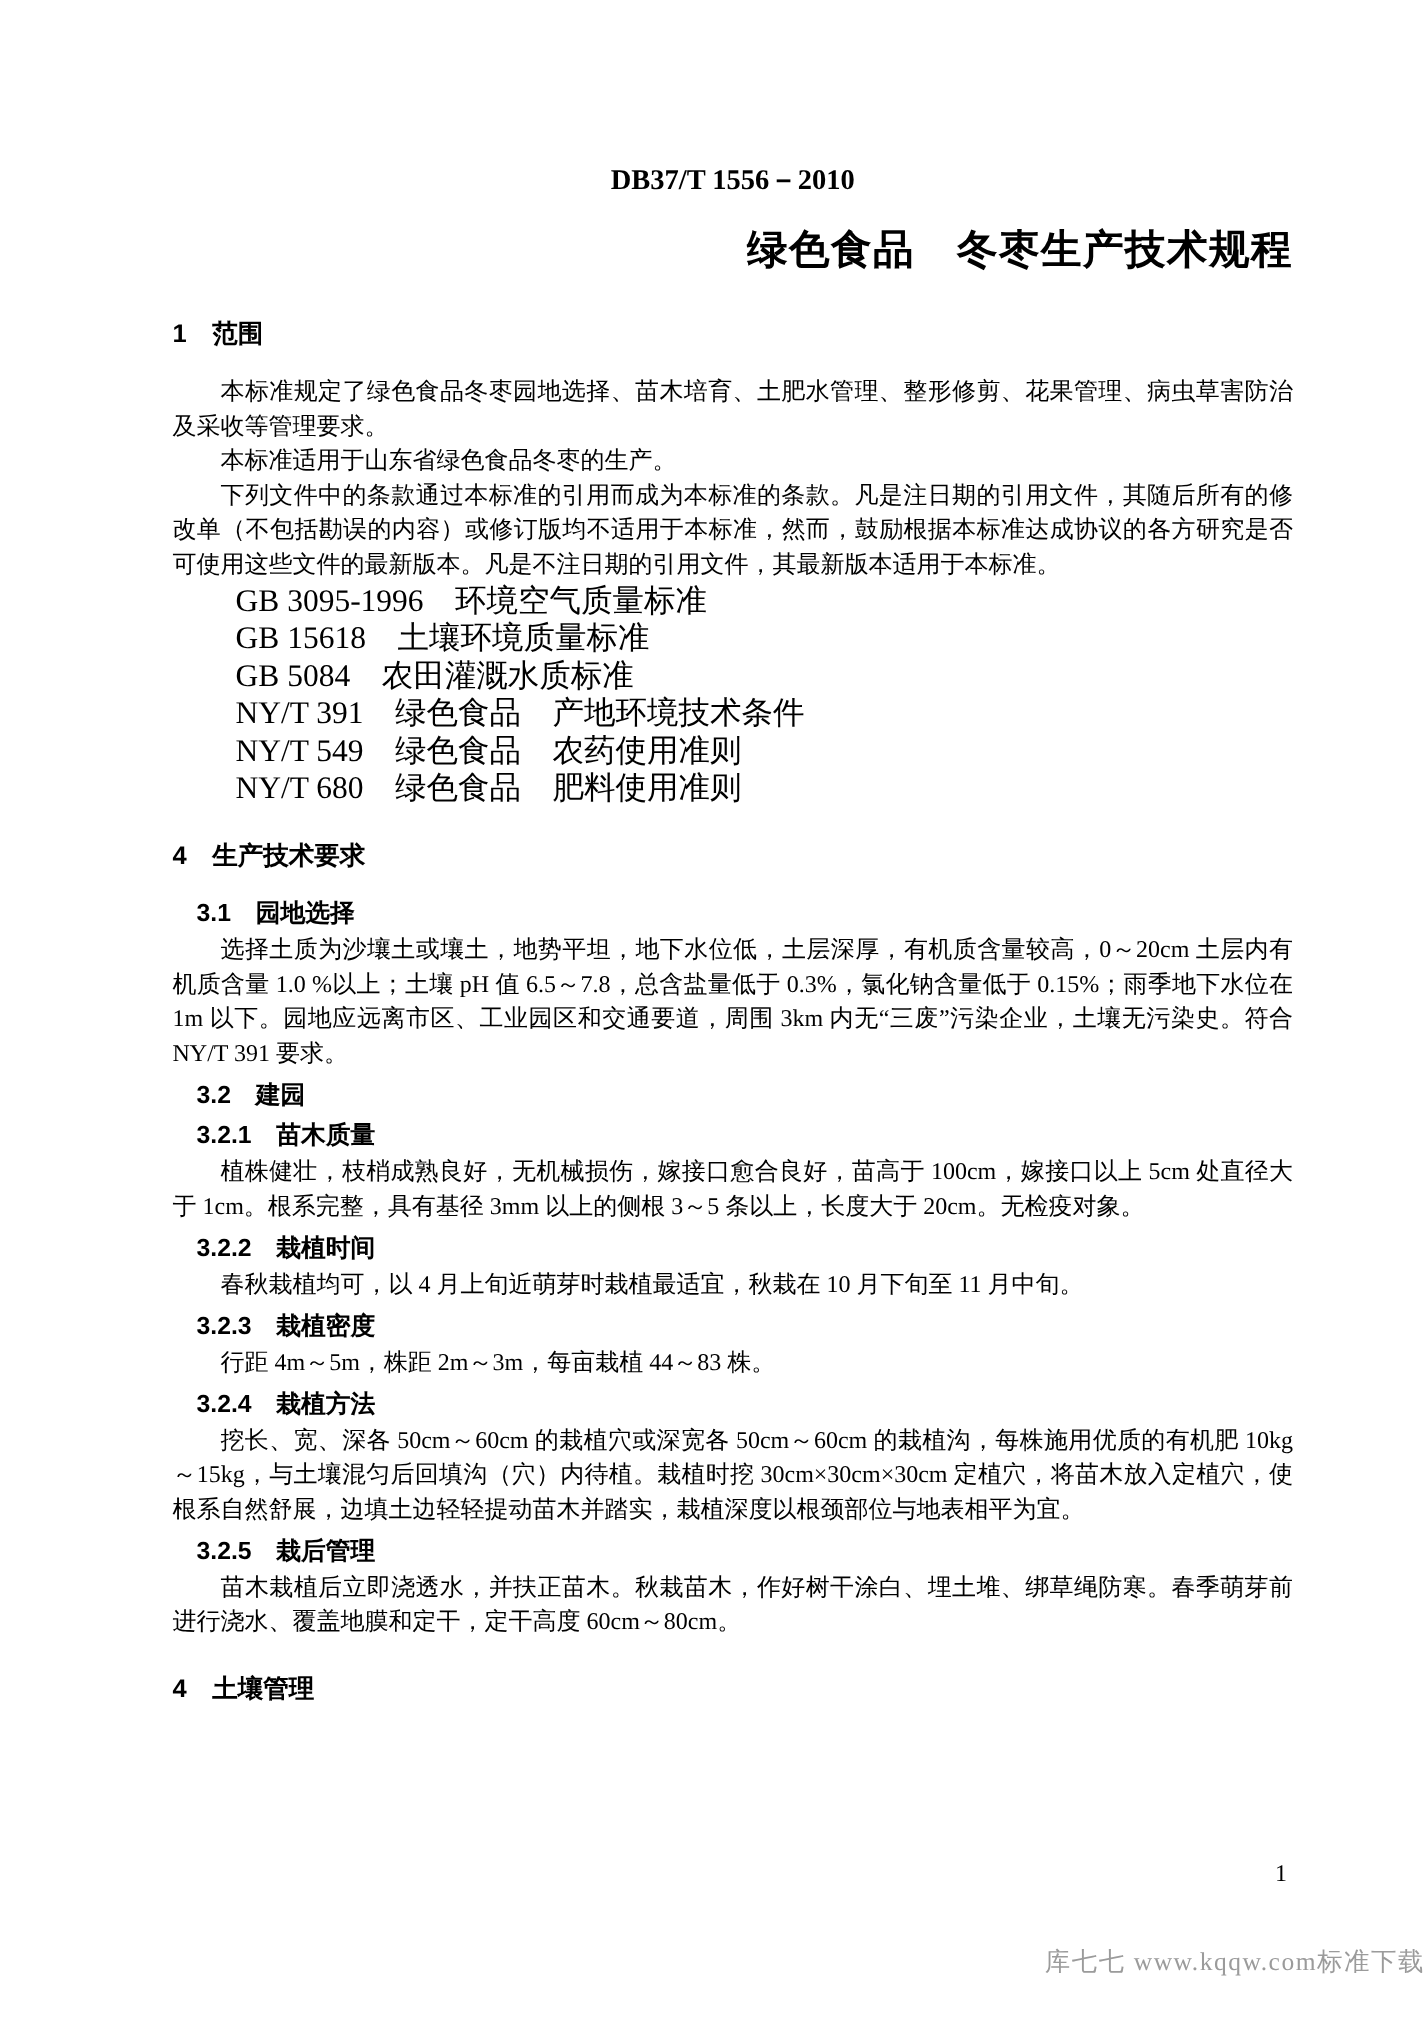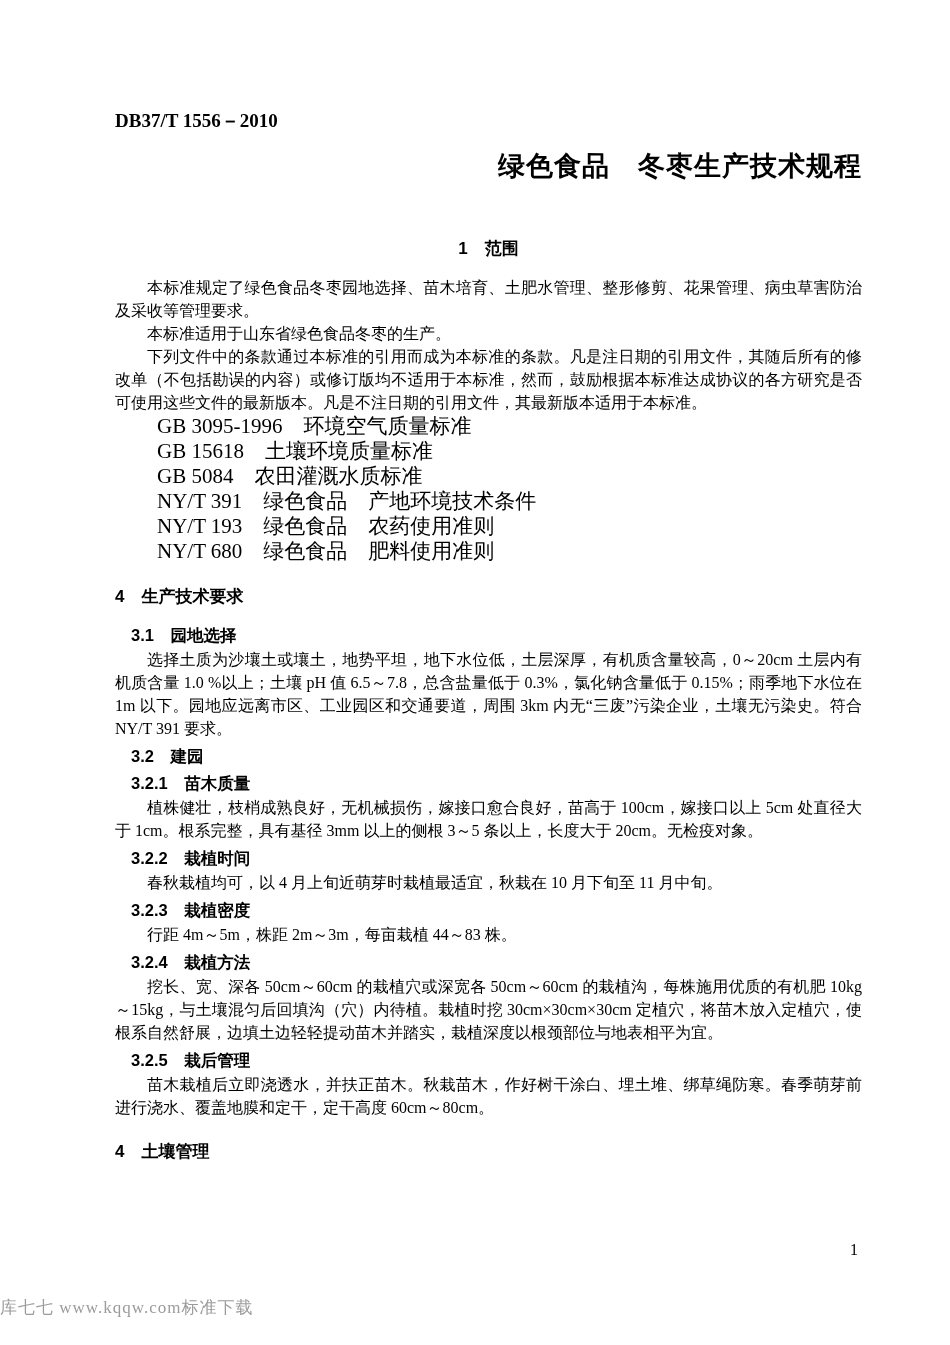--- a/index.html
+++ b/index.html
@@ -12,21 +12,21 @@
     width: 950px;
     height: 1345px;
     background: #ffffff;
     box-sizing: border-box;
     padding: 110px 88px 0 115px;
     overflow: hidden;
     font-family: "Liberation Serif", serif;
     color: #000000;
   }
   .doc-code {
-    text-align: left;
+    text-align: center;
     font-family: "Liberation Serif", serif;
     font-weight: bold;
     font-size: 19px;
     line-height: 22px;
   }
   .doc-title {
     text-align: right;
     font-family: "Liberation Sans", sans-serif;
     font-weight: bold;
     font-size: 27px;
@@ -35,22 +35,21 @@
     letter-spacing: 1px;
   }
   .h1 {
     font-family: "Liberation Sans", sans-serif;
     font-weight: bold;
     font-size: 17px;
     line-height: 22px;
     margin: 22px 0 16px 0;
   }
   .h1.first {
-    margin-top: 54px;
-    text-align: center;
+    margin-top: 28px;
   }
   .h2 {
     font-family: "Liberation Sans", sans-serif;
     font-weight: bold;
     font-size: 16.5px;
     line-height: 22px;
     margin: 5px 0 2px 16px;
   }
   .para {
     font-size: 16px;
@@ -70,21 +69,21 @@
     top: 1240px;
     right: 92px;
     font-size: 16px;
     line-height: 20px;
   }
   .site-footer {
     position: absolute;
     top: 1296px;
     left: 0;
     width: 950px;
-    text-align: left;
+    text-align: right;
     font-size: 17px;
     color: #9b9b9b;
     letter-spacing: 1px;
   }
 </style>
 </head>
 <body>
 
 <div class="page">
 
@@ -94,21 +93,21 @@
 
   <div class="h1 first">1　范围</div>
   <p class="para">本标准规定了绿色食品冬枣园地选择、苗木培育、土肥水管理、整形修剪、花果管理、病虫草害防治及采收等管理要求。</p>
   <p class="para">本标准适用于山东省绿色食品冬枣的生产。</p>
 
   <p class="para">下列文件中的条款通过本标准的引用而成为本标准的条款。凡是注日期的引用文件，其随后所有的修改单（不包括勘误的内容）或修订版均不适用于本标准，然而，鼓励根据本标准达成协议的各方研究是否可使用这些文件的最新版本。凡是不注日期的引用文件，其最新版本适用于本标准。</p>
   <p class="ref-line">GB 3095-1996　环境空气质量标准</p>
   <p class="ref-line">GB 15618　土壤环境质量标准</p>
   <p class="ref-line">GB 5084　农田灌溉水质标准</p>
   <p class="ref-line">NY/T 391　绿色食品　产地环境技术条件</p>
-  <p class="ref-line">NY/T 193　绿色食品　农药使用准则</p>
+  <p class="ref-line">NY/T 549　绿色食品　农药使用准则</p>
   <p class="ref-line">NY/T 680　绿色食品　肥料使用准则</p>
 
   <div class="h1">4　生产技术要求</div>
 
   <div class="h2">3.1　园地选择</div>
   <p class="para">选择土质为沙壤土或壤土，地势平坦，地下水位低，土层深厚，有机质含量较高，0～20cm 土层内有机质含量 1.0 %以上；土壤 pH 值 6.5～7.8，总含盐量低于 0.3%，氯化钠含量低于 0.15%；雨季地下水位在 1m 以下。园地应远离市区、工业园区和交通要道，周围 3km 内无“三废”污染企业，土壤无污染史。符合 NY/T 391 要求。</p>
 
   <div class="h2">3.2　建园</div>
 
   <div class="h2">3.2.1　苗木质量</div>

